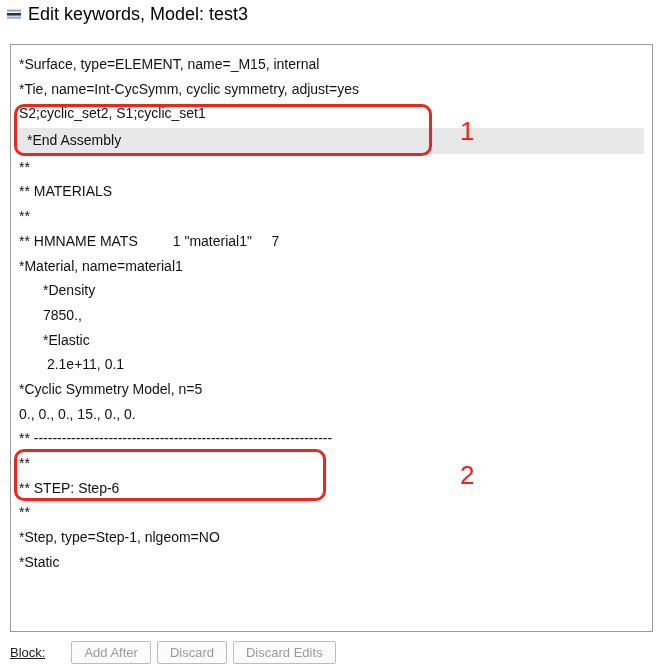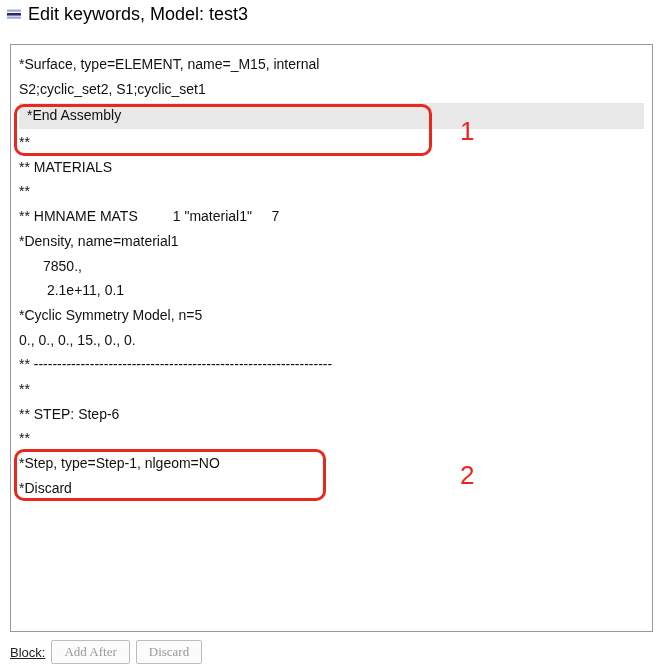--- a/index.html
+++ b/index.html
@@ -62,29 +62,29 @@
     left: 10px;
     right: 6px;
     bottom: 6px;
     height: 28px;
     display: flex;
     align-items: center;
     gap: 6px;
     font-size: 13px;
     color: #222;
   }
-  .bottom-bar .label { margin-right: 0; text-decoration: underline; }
+  .bottom-bar .label { margin-right: 20px; text-decoration: underline; }
   .btn {
     border: 1px solid #bcbcbc;
     background: #fbfbfb;
     color: #9a9a9a;
     padding: 3px 12px;
     font-size: 13px;
     border-radius: 2px;
-    font-family: Liberation Serif, serif;
+    font-family: Liberation Sans, sans-serif;
   }
   
   .anno-box {
     position: absolute;
     border: 3px solid #e8281f;
     border-radius: 10px;
     pointer-events: none;
   }
   .anno-num {
     position: absolute;
@@ -104,43 +104,47 @@
       <rect x="1" y="3.5" width="14" height="2.2" fill="#9aa8d6"></rect>
       <rect x="1" y="10.5" width="14" height="2.2" fill="#9aa8d6"></rect>
     </svg>
   </span>
   <span class="title">Edit keywords, Model: test3</span>
 </div>
 
 <div class="content-frame">
   <div class="code-area">
     <div class="row">*Surface, type=ELEMENT, name=_M15, internal</div>
+    <div class="row">*Tie, name=Int-CycSymm, cyclic symmetry, adjust=yes</div>
     <div class="row">S2;cyclic_set2, S1;cyclic_set1</div>
     <div class="row highlight-band">*End Assembly</div>
     <div class="row">**</div>
     <div class="row">** MATERIALS</div>
     <div class="row">**</div>
     <div class="row">** HMNAME MATS         1 "material1"     7</div>
-    <div class="row">*Density, name=material1</div>
+    <div class="row">*Material, name=material1</div>
+    <div class="row indent1">*Density</div>
     <div class="row indent1">7850.,</div>
+    <div class="row indent1">*Elastic</div>
     <div class="row indent1"> 2.1e+11, 0.1</div>
     <div class="row">*Cyclic Symmetry Model, n=5</div>
     <div class="row">0., 0., 0., 15., 0., 0.</div>
     <div class="row">** ----------------------------------------------------------------</div>
     <div class="row">**</div>
     <div class="row">** STEP: Step-6</div>
     <div class="row">**</div>
     <div class="row">*Step, type=Step-1, nlgeom=NO</div>
-    <div class="row">*Discard</div>
+    <div class="row">*Static</div>
   </div>
 </div>
 
 <div class="anno-box" style="left:14px; top:104px; width:418px; height:52px;"></div>
 <div class="anno-num" style="left:460px; top:116px;">1</div>
 
 <div class="anno-box" style="left:14px; top:449px; width:312px; height:52px;"></div>
 <div class="anno-num" style="left:460px; top:460px;">2</div>
 
 <div class="bottom-bar">
   <span class="label">Block:</span>
   <button class="btn">Add After</button>
   <button class="btn">Discard</button>
+  <button class="btn">Discard Edits</button>
 </div>
 
 </body></html>

